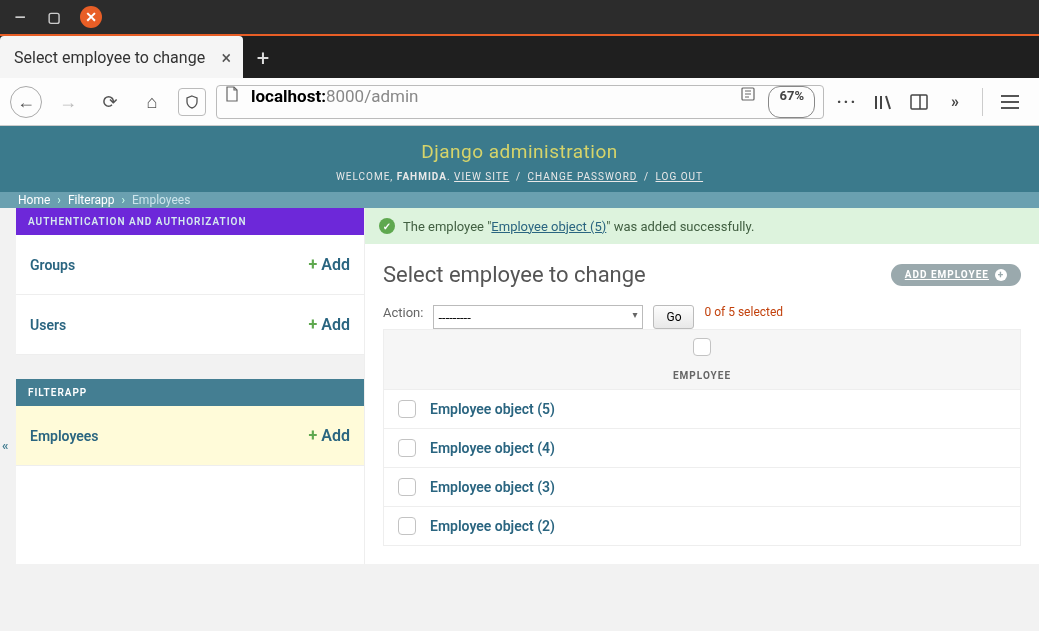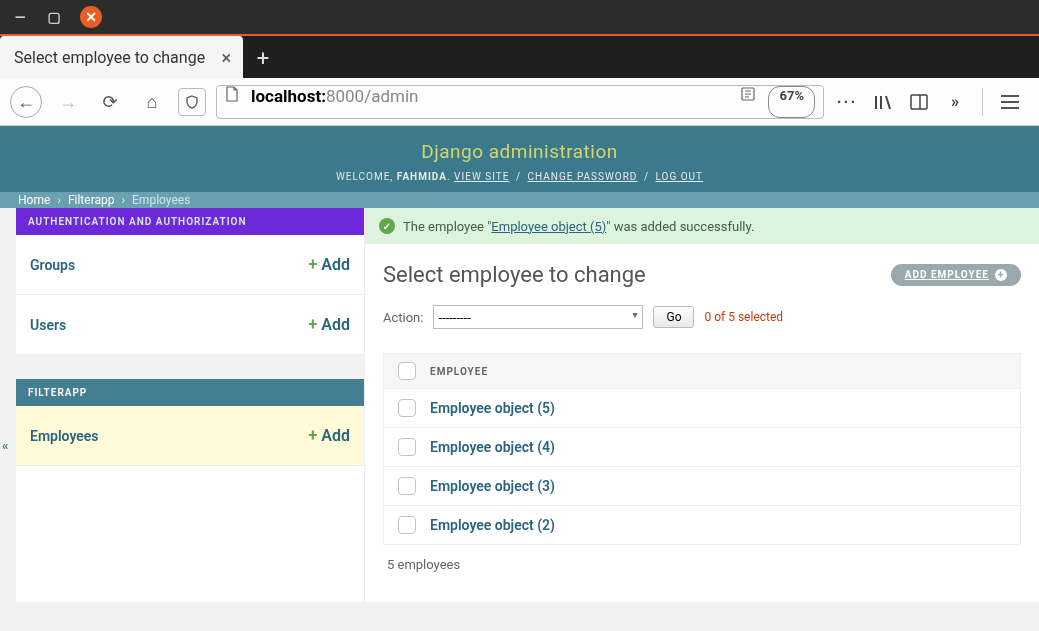--- a/index.html
+++ b/index.html
@@ -62,29 +62,29 @@
 .main { flex: 1; padding: 0 18px 18px 18px; background: #fff; border-left: 1px solid #eee; }
 .success-msg { background: #ddf3dd; color: #426042; padding: 10px 14px; font-size: 13px; margin: 0 -18px 18px; display: flex; align-items: center; gap: 8px; }
 .success-icon { width: 16px; height: 16px; border-radius: 50%; background: #5fa84f; color: #fff; display: inline-flex; align-items: center; justify-content: center; font-size: 10px; font-weight: bold; }
 .success-msg a { color: #2a6580; }
 
 .page-header { display: flex; justify-content: space-between; align-items: center; margin: 4px 0 18px; }
 .page-title { font-size: 22px; font-weight: 400; color: #555; }
 .add-btn { background: #9aa9ad; color: #fff; border-radius: 16px; padding: 5px 14px; font-size: 10px; letter-spacing: 1px; font-weight: bold; display: flex; align-items: center; gap: 6px; }
 .add-btn .plus { background: #fff; color: #9aa9ad; border-radius: 50%; width: 12px; height: 12px; display: inline-flex; align-items: center; justify-content: center; font-size: 10px; }
 
-.actions-row { display: flex; align-items: center; gap: 10px; font-size: 13px; color: #666; margin-bottom: 24px; }
+.actions-row { display: flex; gap: 10px; font-size: 13px; color: #666; margin-bottom: 0; }
 .action-select { width: 210px; height: 24px; border: 1px solid #bbb; font-size: 13px; padding: 0 4px; background: #fff; appearance: none; }
 .select-wrap { position: relative; display: inline-block; }
 .select-wrap::after { content: "▾"; position: absolute; right: 6px; top: 4px; font-size: 10px; pointer-events: none; }
 .go-btn { border: 1px solid #bbb; background: linear-gradient(#fdfdfd,#e8e8e8); padding: 3px 12px; font-size: 12px; border-radius: 3px; cursor: pointer; }
 .selection-count { font-size: 12px; color: #c2410c; }
 
 .results { border: 1px solid #eee; }
-.results-header { display: flex; align-items: center; gap: 14px; background: #f6f6f6; padding: 8px 14px; font-size: 10px; letter-spacing: 1px; color: #666; font-weight: bold; }
+.results-header { display: flex; align-items: center; gap: 14px; background: #f6f6f6; padding: 8px 14px; font-size: 10px; letter-spacing: 1px; color: #666; font-weight: bold; flex-direction: column; }
 .results-row { display: flex; align-items: center; gap: 14px; padding: 10px 14px; border-top: 1px solid #eee; font-size: 14px; }
 .results-row a { color: #2a6580; text-decoration: none; font-weight: 600; }
 .chk { width: 18px; height: 18px; border: 1px solid #c3c3c3; border-radius: 4px; background: #fff; flex-shrink: 0; }
 .paginator { padding: 12px 4px; font-size: 13px; color: #666; }
 </style>
 </head>
 <body>
 
 <div class="os-titlebar">
   <div class="win-controls">
@@ -241,15 +241,14 @@
       </div>
       <div class="results-row">
         <span class="chk"></span>
         <a href="#">Employee object (3)</a>
       </div>
       <div class="results-row">
         <span class="chk"></span>
         <a href="#">Employee object (2)</a>
       </div>
     </div>
-    <div class="paginator">5 employees</div>
   </div>
 </div>
 
 </body></html>

